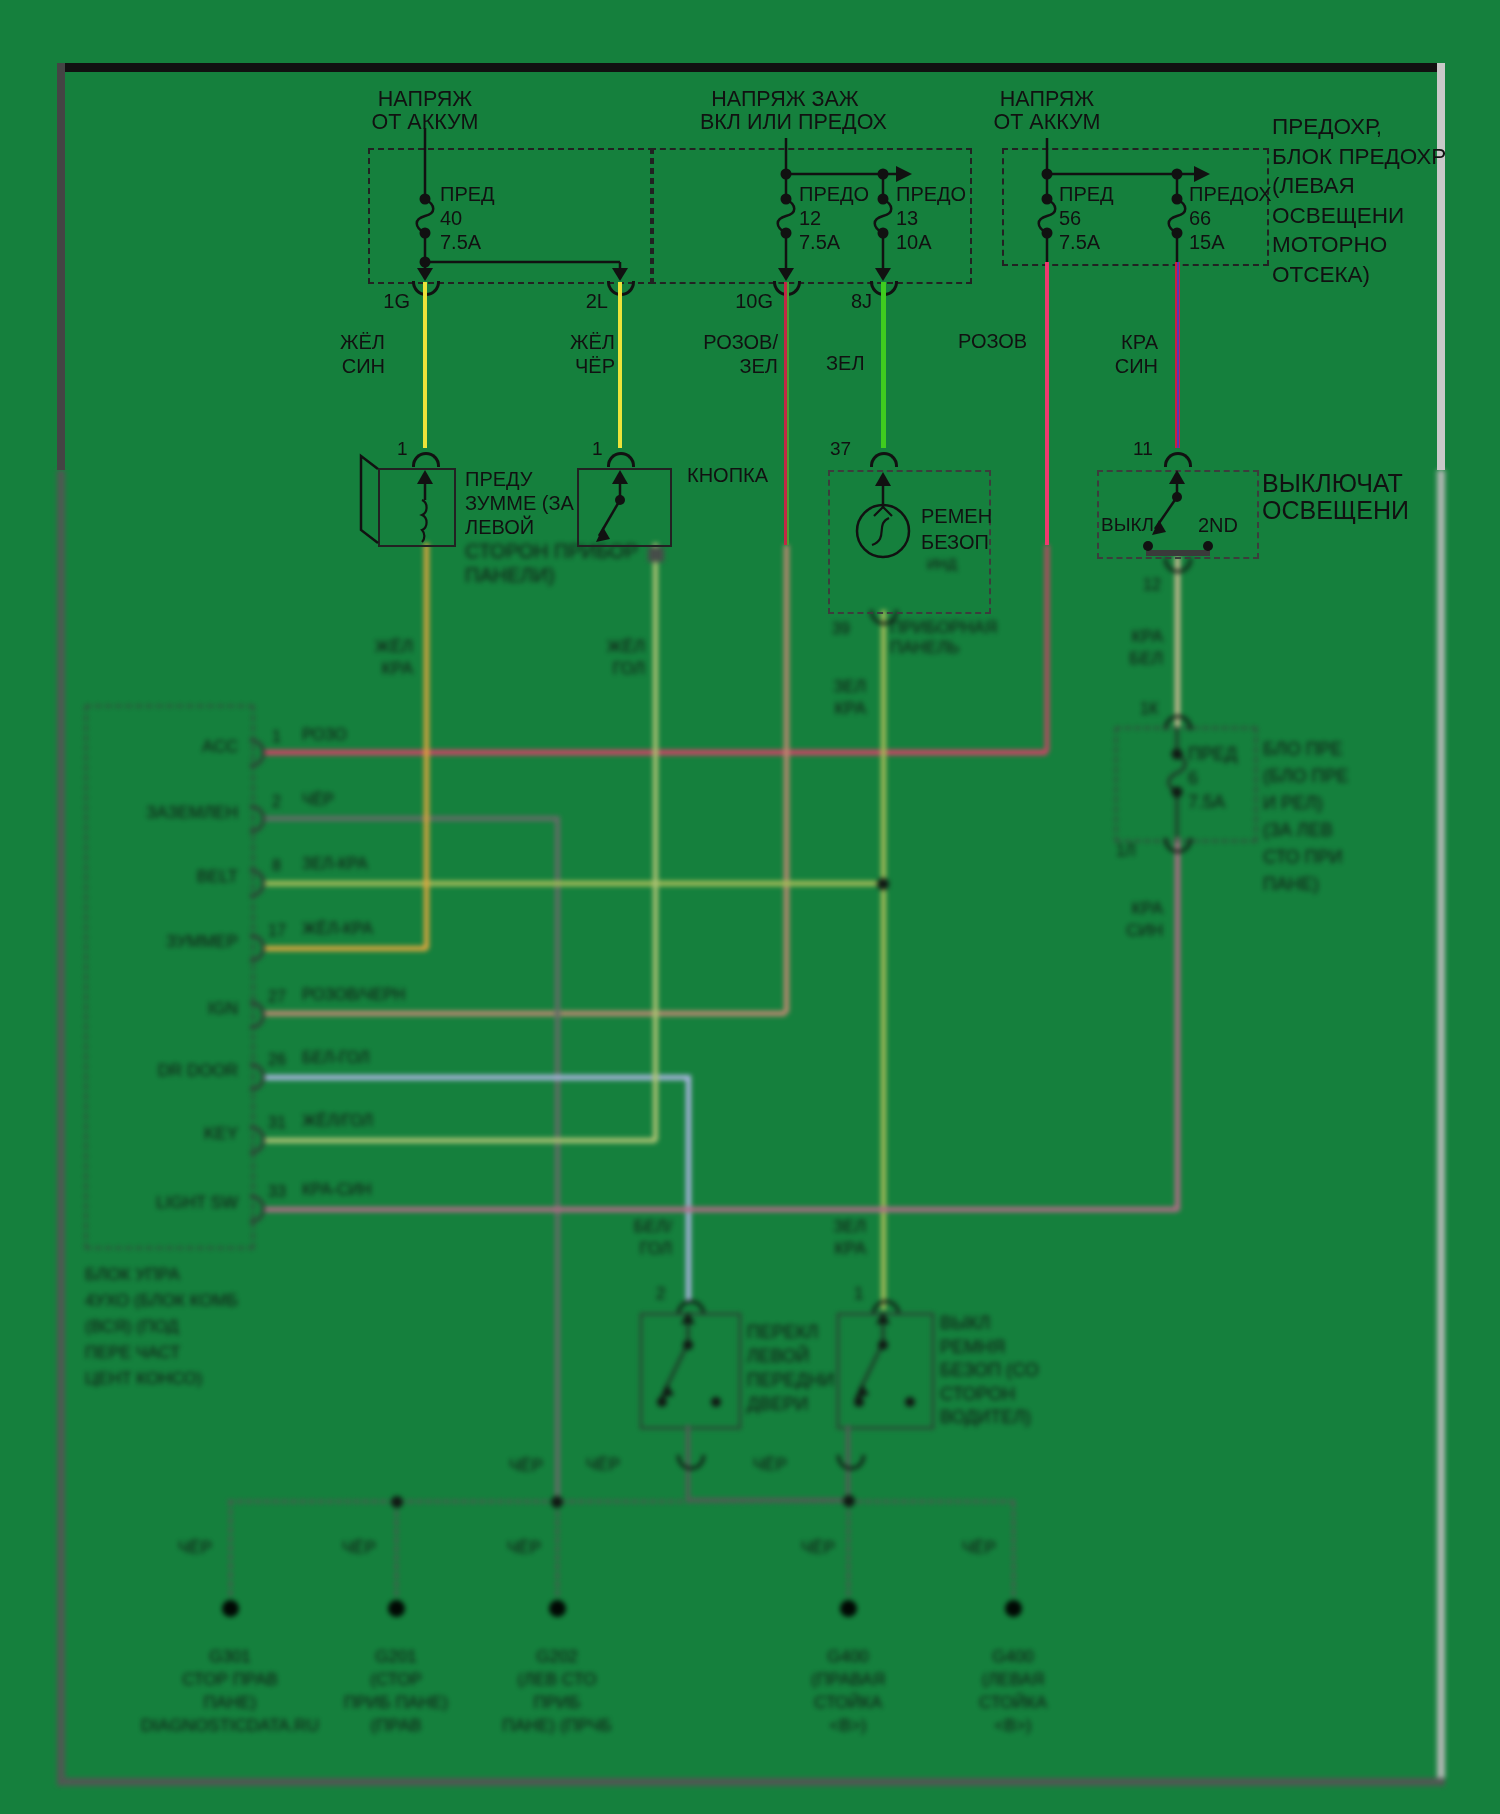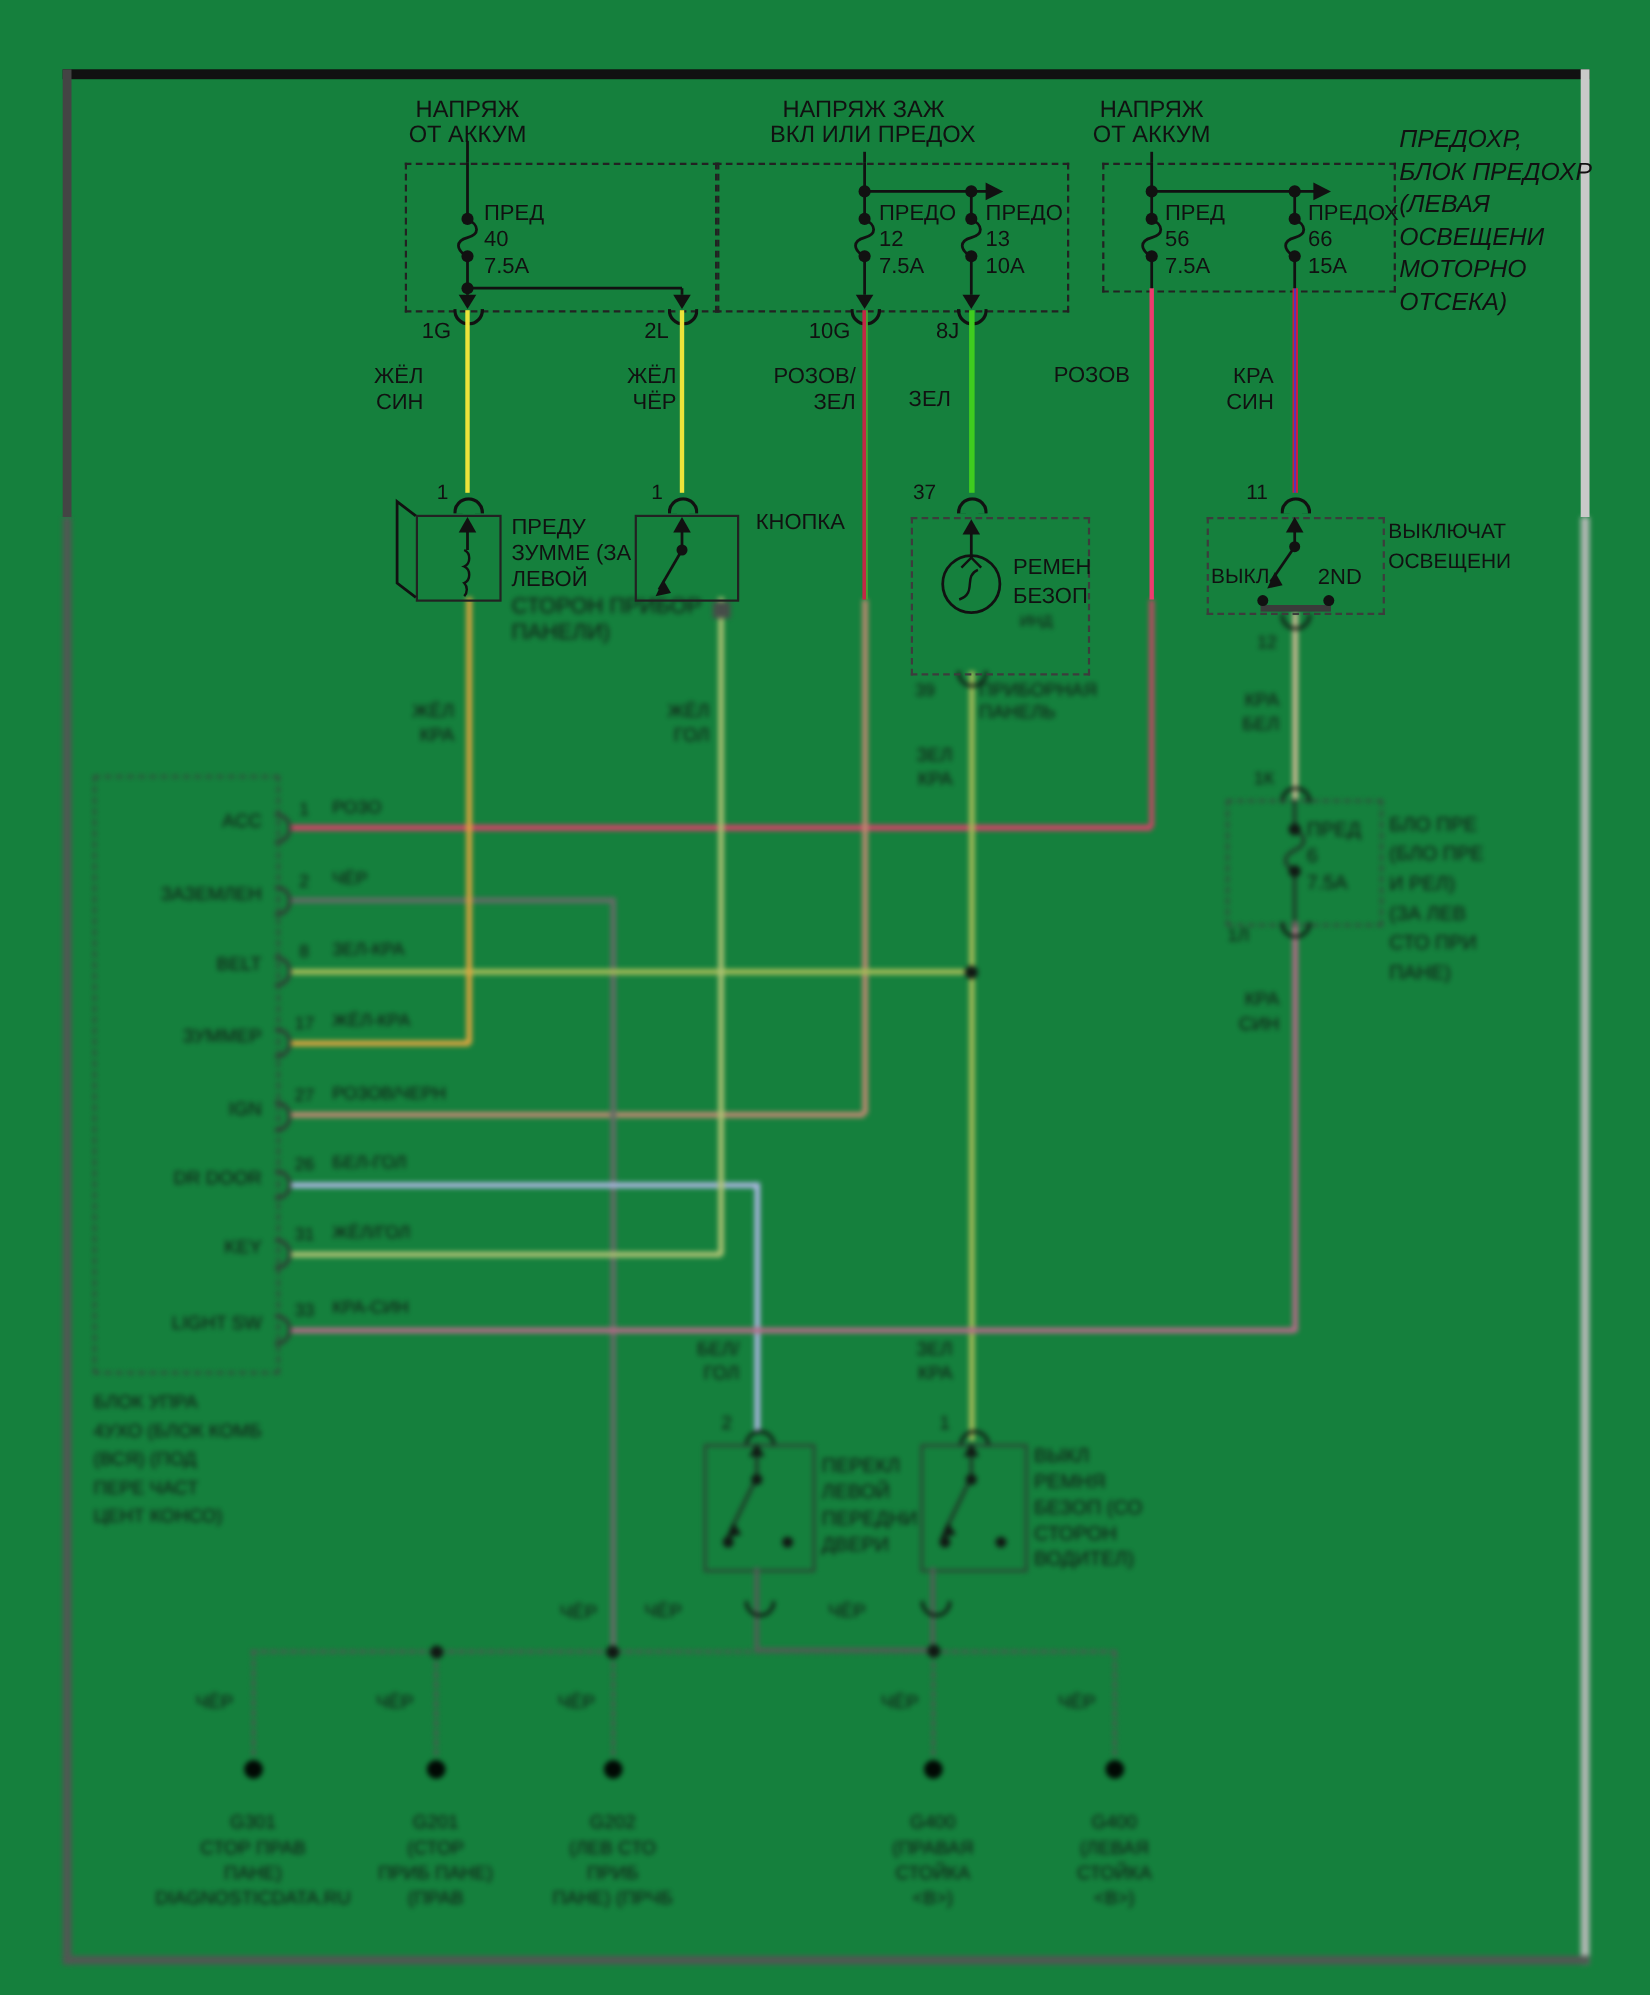--- a/index.html
+++ b/index.html
@@ -5,24 +5,24 @@
   html,body{margin:0;padding:0;background:#fff;}
   #page{position:relative;width:1500px;height:1814px;background:#15803d;overflow:hidden;
         font-family:"Liberation Sans","DejaVu Sans",sans-serif;color:#111;}
   .abs{position:absolute;}
   .t{position:absolute;white-space:nowrap;line-height:1.15;color:#111;}
   .tb{position:absolute;color:#111;}
   .tb div{white-space:nowrap;}
   .ra{text-align:right;}
   .ctr{text-align:center;}
   .f16{font-size:16px;} .f17{font-size:17px;} .f18{font-size:18px;} .f19{font-size:19px;}
-  .f20{font-size:20px;} .f21{font-size:19px;} .f22{font-size:22px;}
+  .f20{font-size:20px;} .f21{font-size:25px;} .f22{font-size:22px;}
   .lh20 div{line-height:20px;} .lh22 div{line-height:22px;} .lh23 div{line-height:23px;}
   .lh24 div{line-height:24px;} .lh26 div{line-height:26px;} .lh27 div{line-height:27px;}
-  .lh29 div{line-height:29.5px;font-style:italic;}
+  .lh29 div{line-height:29.5px;}
   .w{position:absolute;}
   .db{position:absolute;border:2px dashed #3c3c3c;}
   .sb{position:absolute;border:2.5px solid #222;}
   .arc{position:absolute;width:22px;height:12px;border:3px solid #111;border-top:none;border-radius:0 0 14px 14px;}
   .arcd{position:absolute;width:22px;height:12px;border:3px solid #111;border-bottom:none;border-radius:14px 14px 0 0;}
   .arcl{position:absolute;width:12px;height:22px;border:3px solid #333;border-left:none;border-radius:0 14px 14px 0;}
   .dot{position:absolute;border-radius:50%;background:#000;}
   .dash-h{position:absolute;border-top:3px dashed #555;height:0;}
   .dash-v{position:absolute;border-left:3px dashed #555;width:0;}
   #blurzone{position:absolute;left:0;top:0;width:1500px;height:1814px;filter:blur(2.4px);opacity:.93;}

